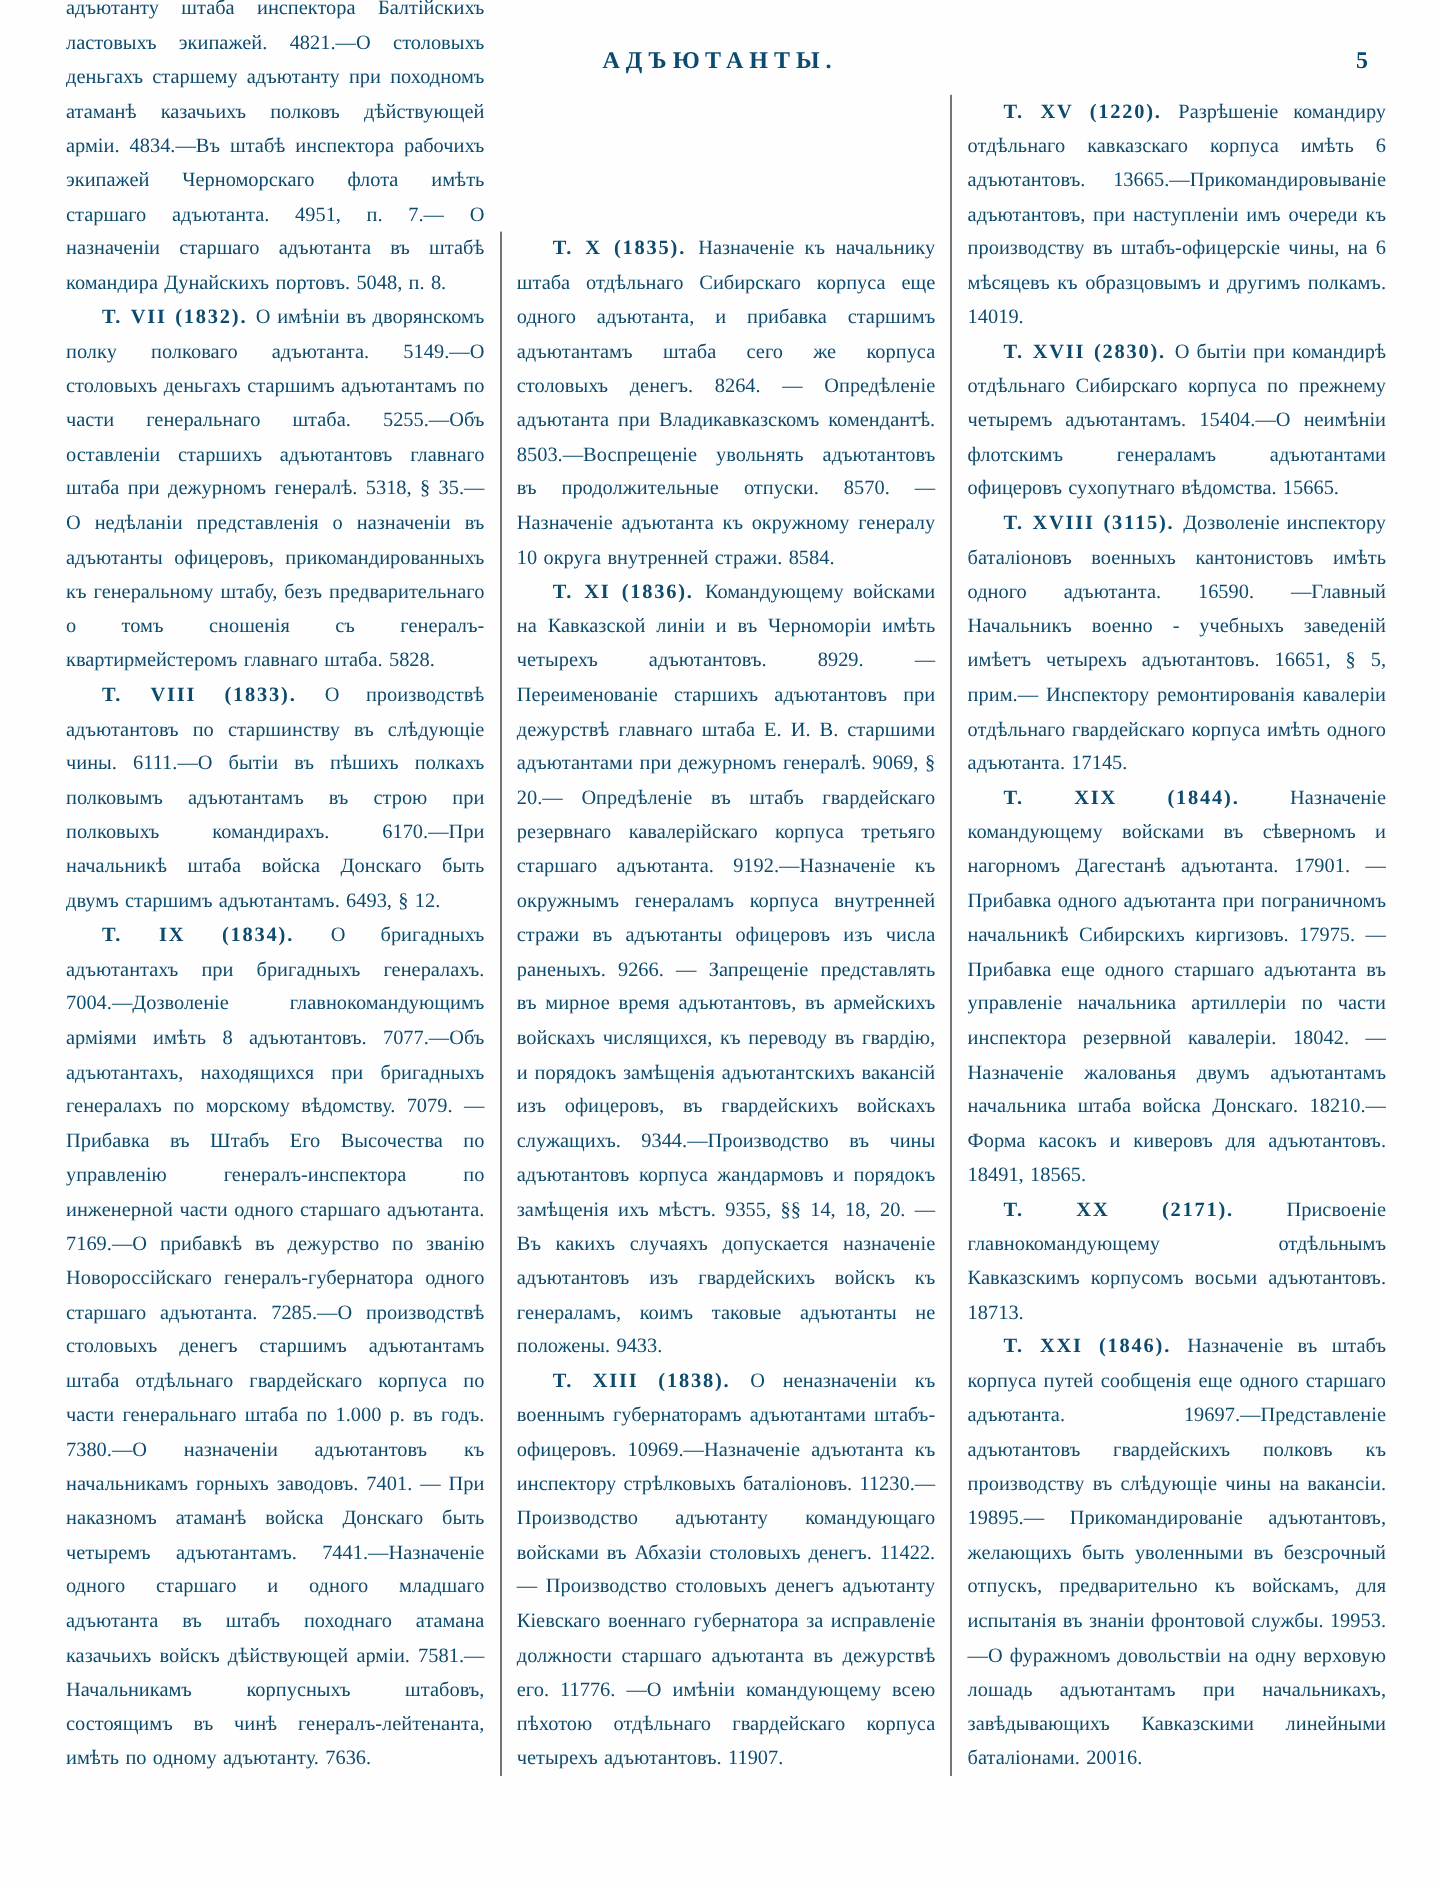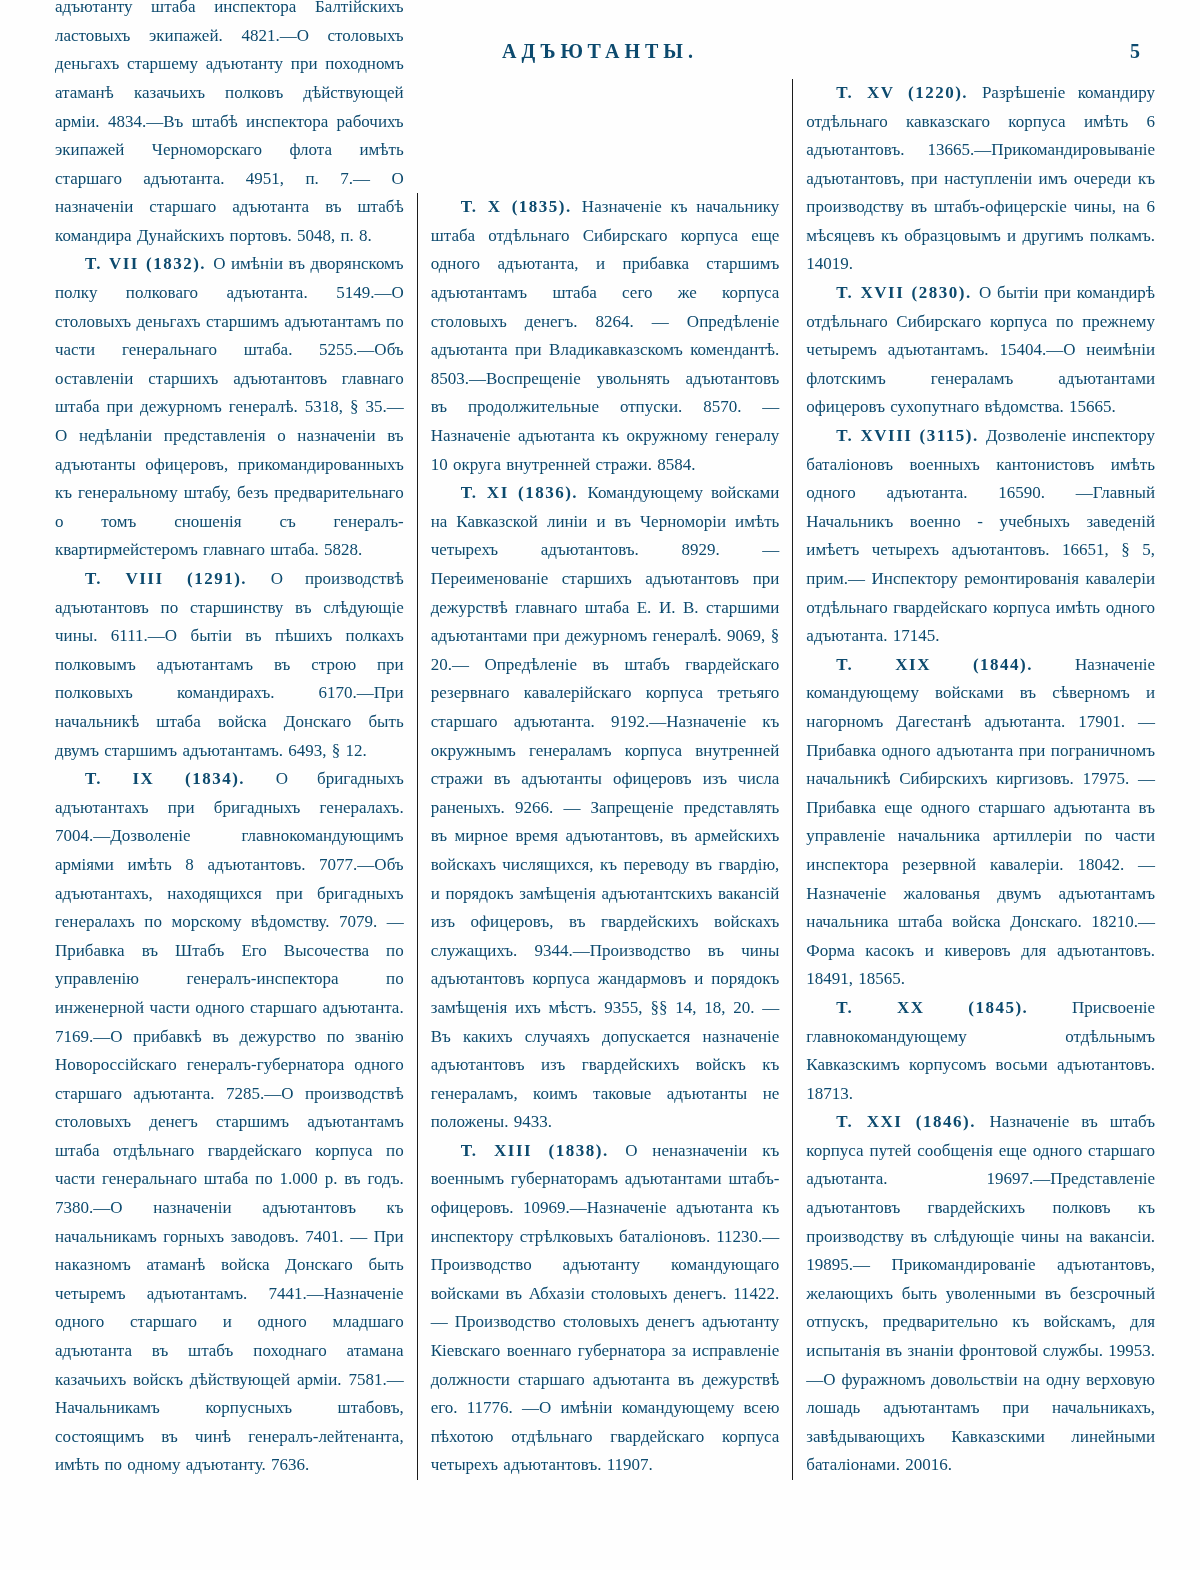--- a/index.html
+++ b/index.html
@@ -81,30 +81,30 @@
 <div id="page" style="background: rgb(254, 254, 254); color: #0c4a6e;">
   <div id="running-head">
     <div id="page-title">АДЪЮТАНТЫ.</div>
     <div id="page-number">5</div>
   </div>
 
   <div id="columns">
     <div class="col">
         <p class="entry no-indent">вольствія адъютантамъ командира отдѣльнаго корпуса внутренней стражи и старшимъ адъютантамъ онаго корпуса. 4627.—О производствѣ фуражнаго довольствія адъютантамъ командира отдѣльнаго оренбургскаго корпуса. 4667.— О производствѣ столовыхъ денегъ старшимъ адъютантамъ штаба отдѣльнаго Кавказскаго корпуса. 4669.—Старшему адъютанту генералъ-интенданта числиться по рабочимъ экипажамъ Балтійскаго флота и имѣть мундиръ, какой присвоенъ старшему адъютанту штаба инспектора Балтійскихъ ластовыхъ экипажей. 4821.—О столовыхъ деньгахъ старшему адъютанту при походномъ атаманѣ казачьихъ полковъ дѣйствующей арміи. 4834.—Въ штабѣ инспектора рабочихъ экипажей Черноморскаго флота имѣть старшаго адъютанта. 4951, п. 7.— О назначеніи старшаго адъютанта въ штабѣ командира Дунайскихъ портовъ. 5048, п. 8.</p>
         <p class="entry"><span class="entry-heading">Т. VII (1832). </span>О имѣніи въ дворянскомъ полку полковаго адъютанта. 5149.—О столовыхъ деньгахъ старшимъ адъютантамъ по части генеральнаго штаба. 5255.—Объ оставленіи старшихъ адъютантовъ главнаго штаба при дежурномъ генералѣ. 5318, § 35.—О недѣланіи представленія о назначеніи въ адъютанты офицеровъ, прикомандированныхъ къ генеральному штабу, безъ предварительнаго о томъ сношенія съ генералъ-квартирмейстеромъ главнаго штаба. 5828.</p>
-        <p class="entry"><span class="entry-heading">Т. VIII (1291). </span>О производствѣ адъютантовъ по старшинству въ слѣдующіе чины. 6111.—О бытіи въ пѣшихъ полкахъ полковымъ адъютантамъ въ строю при полковыхъ командирахъ. 6170.—При начальникѣ штаба войска Донскаго быть двумъ старшимъ адъютантамъ. 6493, § 12.</p>
+        <p class="entry"><span class="entry-heading">Т. VIII (1833). </span>О производствѣ адъютантовъ по старшинству въ слѣдующіе чины. 6111.—О бытіи въ пѣшихъ полкахъ полковымъ адъютантамъ въ строю при полковыхъ командирахъ. 6170.—При начальникѣ штаба войска Донскаго быть двумъ старшимъ адъютантамъ. 6493, § 12.</p>
         <p class="entry"><span class="entry-heading">Т. IX (1834). </span>О бригадныхъ адъютантахъ при бригадныхъ генералахъ. 7004.—Дозволеніе главнокомандующимъ арміями имѣть 8 адъютантовъ. 7077.—Объ адъютантахъ, находящихся при бригадныхъ генералахъ по морскому вѣдомству. 7079. — Прибавка въ Штабъ Его Высочества по управленію генералъ-инспектора по инженерной части одного старшаго адъютанта. 7169.—О прибавкѣ въ дежурство по званію Новороссійскаго генералъ-губернатора одного старшаго адъютанта. 7285.—О производствѣ столовыхъ денегъ старшимъ адъютантамъ штаба отдѣльнаго гвардейскаго корпуса по части генеральнаго штаба по 1.000 р. въ годъ. 7380.—О назначеніи адъютантовъ къ начальникамъ горныхъ заводовъ. 7401. — При наказномъ атаманѣ войска Донскаго быть четыремъ адъютантамъ. 7441.—Назначеніе одного старшаго и одного младшаго адъютанта въ штабъ походнаго атамана казачьихъ войскъ дѣйствующей арміи. 7581.—Начальникамъ корпусныхъ штабовъ, состоящимъ въ чинѣ генералъ-лейтенанта, имѣть по одному адъютанту. 7636.</p>
       </div>
     <div class="col">
         <p class="entry"><span class="entry-heading">Т. X (1835). </span>Назначеніе къ начальнику штаба отдѣльнаго Сибирскаго корпуса еще одного адъютанта, и прибавка старшимъ адъютантамъ штаба сего же корпуса столовыхъ денегъ. 8264. — Опредѣленіе адъютанта при Владикавказскомъ комендантѣ. 8503.—Воспрещеніе увольнять адъютантовъ въ продолжительные отпуски. 8570. — Назначеніе адъютанта къ окружному генералу 10 округа внутренней стражи. 8584.</p>
         <p class="entry"><span class="entry-heading">Т. XI (1836). </span>Командующему войсками на Кавказской линіи и въ Черноморіи имѣть четырехъ адъютантовъ. 8929. — Переименованіе старшихъ адъютантовъ при дежурствѣ главнаго штаба Е. И. В. старшими адъютантами при дежурномъ генералѣ. 9069, § 20.— Опредѣленіе въ штабъ гвардейскаго резервнаго кавалерійскаго корпуса третьяго старшаго адъютанта. 9192.—Назначеніе къ окружнымъ генераламъ корпуса внутренней стражи въ адъютанты офицеровъ изъ числа раненыхъ. 9266. — Запрещеніе представлять въ мирное время адъютантовъ, въ армейскихъ войскахъ числящихся, къ переводу въ гвардію, и порядокъ замѣщенія адъютантскихъ вакансій изъ офицеровъ, въ гвардейскихъ войскахъ служащихъ. 9344.—Производство въ чины адъютантовъ корпуса жандармовъ и порядокъ замѣщенія ихъ мѣстъ. 9355, §§ 14, 18, 20. — Въ какихъ случаяхъ допускается назначеніе адъютантовъ изъ гвардейскихъ войскъ къ генераламъ, коимъ таковые адъютанты не положены. 9433.</p>
         <p class="entry"><span class="entry-heading">Т. XIII (1838). </span>О неназначеніи къ военнымъ губернаторамъ адъютантами штабъ-офицеровъ. 10969.—Назначеніе адъютанта къ инспектору стрѣлковыхъ баталіоновъ. 11230.— Производство адъютанту командующаго войсками въ Абхазіи столовыхъ денегъ. 11422. — Производство столовыхъ денегъ адъютанту Кіевскаго военнаго губернатора за исправленіе должности старшаго адъютанта въ дежурствѣ его. 11776. —О имѣніи командующему всею пѣхотою отдѣльнаго гвардейскаго корпуса четырехъ адъютантовъ. 11907.</p>
       </div>
     <div class="col">
         <p class="entry"><span class="entry-heading">Т. XV (1220). </span>Разрѣшеніе командиру отдѣльнаго кавказскаго корпуса имѣть 6 адъютантовъ. 13665.—Прикомандировываніе адъютантовъ, при наступленіи имъ очереди къ производству въ штабъ-офицерскіе чины, на 6 мѣсяцевъ къ образцовымъ и другимъ полкамъ. 14019.</p>
         <p class="entry"><span class="entry-heading">Т. XVII (2830). </span>О бытіи при командирѣ отдѣльнаго Сибирскаго корпуса по прежнему четыремъ адъютантамъ. 15404.—О неимѣніи флотскимъ генераламъ адъютантами офицеровъ сухопутнаго вѣдомства. 15665.</p>
         <p class="entry"><span class="entry-heading">Т. XVIII (3115). </span>Дозволеніе инспектору баталіоновъ военныхъ кантонистовъ имѣть одного адъютанта. 16590. —Главный Начальникъ военно - учебныхъ заведеній имѣетъ четырехъ адъютантовъ. 16651, § 5, прим.— Инспектору ремонтированія кавалеріи отдѣльнаго гвардейскаго корпуса имѣть одного адъютанта. 17145.</p>
         <p class="entry"><span class="entry-heading">Т. XIX (1844). </span>Назначеніе командующему войсками въ сѣверномъ и нагорномъ Дагестанѣ адъютанта. 17901. — Прибавка одного адъютанта при пограничномъ начальникѣ Сибирскихъ киргизовъ. 17975. — Прибавка еще одного старшаго адъютанта въ управленіе начальника артиллеріи по части инспектора резервной кавалеріи. 18042. — Назначеніе жалованья двумъ адъютантамъ начальника штаба войска Донскаго. 18210.— Форма касокъ и киверовъ для адъютантовъ. 18491, 18565.</p>
-        <p class="entry"><span class="entry-heading">Т. XX (1845). </span>Присвоеніе главнокомандующему отдѣльнымъ Кавказскимъ корпусомъ восьми адъютантовъ. 18713.</p>
+        <p class="entry"><span class="entry-heading">Т. XX (2171). </span>Присвоеніе главнокомандующему отдѣльнымъ Кавказскимъ корпусомъ восьми адъютантовъ. 18713.</p>
         <p class="entry"><span class="entry-heading">Т. XXI (1846). </span>Назначеніе въ штабъ корпуса путей сообщенія еще одного старшаго адъютанта. 19697.—Представленіе адъютантовъ гвардейскихъ полковъ къ производству въ слѣдующіе чины на вакансіи. 19895.— Прикомандированіе адъютантовъ, желающихъ быть уволенными въ безсрочный отпускъ, предварительно къ войскамъ, для испытанія въ знаніи фронтовой службы. 19953.—О фуражномъ довольствіи на одну верховую лошадь адъютантамъ при начальникахъ, завѣдывающихъ Кавказскими линейными баталіонами. 20016.</p>
       </div>
   </div>
 </div>
 
 </body></html>

